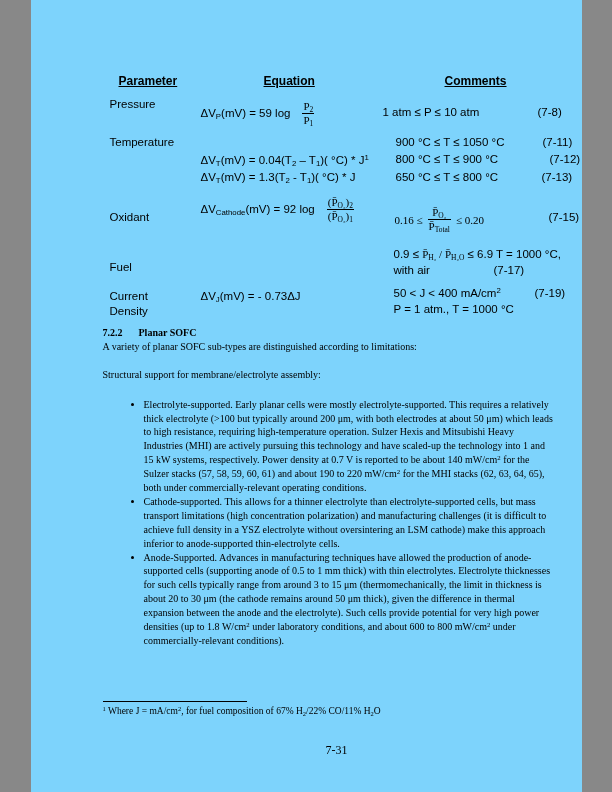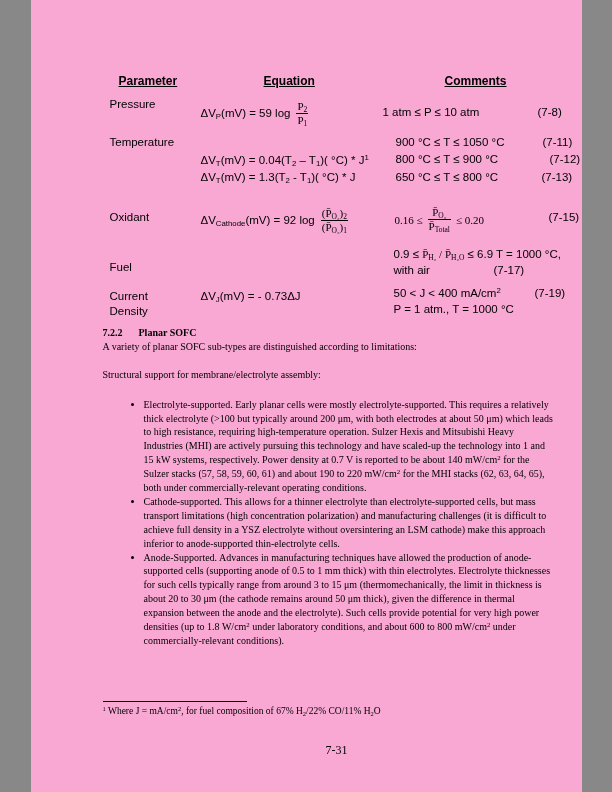--- a/index.html
+++ b/index.html
@@ -1,27 +1,27 @@
 <!DOCTYPE html>
 <html><head>
 <meta charset="utf-8">
 <style>
   html,body { margin:0; padding:0; background:#888; }
   .page {
     position:relative; width:551px; height:792px; margin:0 auto;
-    background:#f9a8d4; color:#000;
+    background:#7dd3fc; color:#000;
     font-family:"Liberation Serif", serif; overflow:hidden;
   }
   .abs { position:absolute; white-space:nowrap; }
   .sans { font-family:"Liberation Sans", sans-serif; }
   .serif { font-family:"Liberation Serif", serif; }
   .tbl-h { font-size:12px; font-weight:bold; text-decoration:underline; }
   .tbl-txt { font-size:11.5px; }
   .eqrow { display:flex; align-items:center; font-size:11.5px; }
-  .frac { display:inline-block; text-align:center; font-family:"Liberation Serif", serif; font-size:11px; margin-left:6px; line-height:1.15; }
+  .frac { display:inline-block; text-align:center; font-family:"Liberation Serif", serif; font-size:11px; margin-left:12px; line-height:1.15; }
   .frac .fnum { display:block; border-bottom:1px solid #000; padding:0 1px; }
   .frac .fden { display:block; padding:0 1px; }
   sub, sup { font-size:68%; line-height:0; }
   sub { vertical-align:-0.3em; }
   sup { vertical-align:0.5em; }
   .flow { position:absolute; left:72px; top:326px; width:468px; font-size:10px; line-height:13.9px; }
   .sec-head { font-weight:bold; margin:0; }
   .sec-head .sec-num { margin-right:16px; }
   .flow p { margin:0; }
   .support-head { margin-top:13.9px !important; }
@@ -55,21 +55,21 @@
   <div class="abs sans tbl-txt" style="left:170px;top:154px">ΔV<sub>T</sub>(mV) = 0.04(T<sub>2</sub> – T<sub>1</sub>)( °C) * J<sup>1</sup></div>
   <div class="abs sans tbl-txt" style="left:170px;top:171px">ΔV<sub>T</sub>(mV) = 1.3(T<sub>2</sub> - T<sub>1</sub>)( °C) * J</div>
   <div class="abs sans tbl-txt" style="left:365px;top:136px">900 °C ≤ T ≤ 1050 °C</div>
   <div class="abs sans tbl-txt" style="left:365px;top:153px">800 °C ≤ T ≤ 900 °C</div>
   <div class="abs sans tbl-txt" style="left:365px;top:171px">650 °C ≤ T ≤ 800 °C</div>
   <div class="abs sans tbl-txt" style="left:512px;top:136px">(7-11)</div>
   <div class="abs sans tbl-txt" style="left:519px;top:153px">(7-12)</div>
   <div class="abs sans tbl-txt" style="left:511px;top:171px">(7-13)</div>
 
   <div class="abs sans tbl-txt" style="left:79px;top:211px">Oxidant</div>
-  <div class="abs sans eqrow" style="left:170px;top:203px;height:34px">
+  <div class="abs sans eqrow" style="left:170px;top:192px;height:34px">
     <span>ΔV<sub>Cathode</sub>(mV) = 92 log</span>
     <span class="frac">
       <span class="fnum">(P̄<sub>O₂</sub>)<sub>2</sub></span>
       <span class="fden">(P̄<sub>O₂</sub>)<sub>1</sub></span>
     </span>
   </div>
   <div class="abs serif eqrow" style="left:364px;top:203px;height:33px;font-size:11px">
     <span>0.16  ≤</span>
     <span class="frac" style="margin:0 5px">
       <span class="fnum">P̄<sub>O₂</sub></span>

